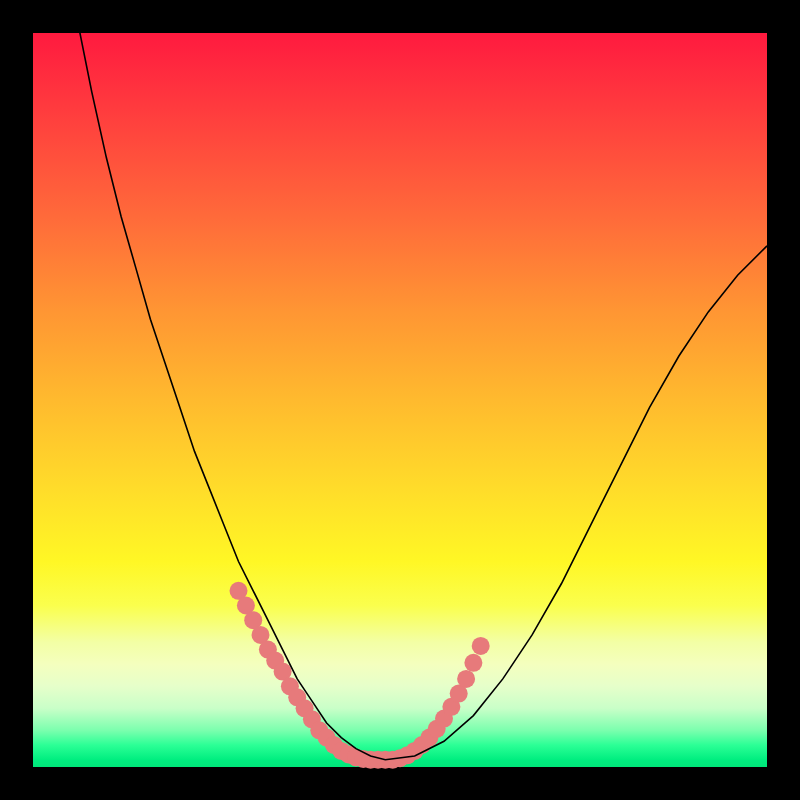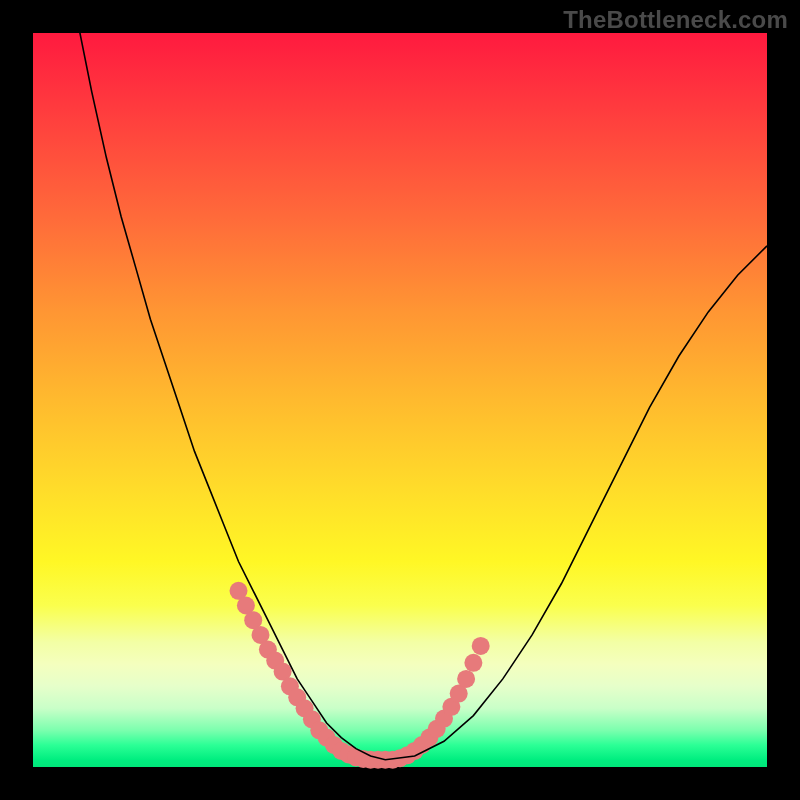--- a/index.html
+++ b/index.html
@@ -100,14 +100,13 @@
           <circle cx="411.0" cy="685.6" r="9" fill="#e77a7b"></circle>
           <circle cx="418.4" cy="673.8" r="9" fill="#e77a7b"></circle>
           <circle cx="425.7" cy="660.6" r="9" fill="#e77a7b"></circle>
           <circle cx="433.1" cy="645.9" r="9" fill="#e77a7b"></circle>
           <circle cx="440.4" cy="629.8" r="9" fill="#e77a7b"></circle>
           <circle cx="447.7" cy="612.9" r="9" fill="#e77a7b"></circle>
         </g>
       <path id="curve-path" fill="none" stroke="#000" stroke-width="1.6" d="M44.0 -14.7 L58.7 58.7 L73.4 124.8 L88.1 183.5 L102.8 234.9 L117.4 286.3 L132.1 330.3 L146.8 374.3 L161.5 418.4 L176.2 455.1 L190.8 491.8 L205.5 528.5 L220.2 557.8 L234.9 587.2 L249.6 616.6 L264.2 645.9 L278.9 667.9 L293.6 690.0 L308.3 704.6 L323.0 715.6 L337.6 723.0 L352.3 726.7 L381.7 723.0 L411.0 708.3 L440.4 682.6 L469.8 645.9 L499.1 601.9 L528.5 550.5 L557.8 491.8 L587.2 433.1 L616.6 374.3 L645.9 323.0 L675.3 278.9 L704.6 242.2 L734.0 212.9"></path>
     </svg>
   </div>
-  <div class="watermark">TheBottleneck.com</div>
 </div>
 
 </body></html>

